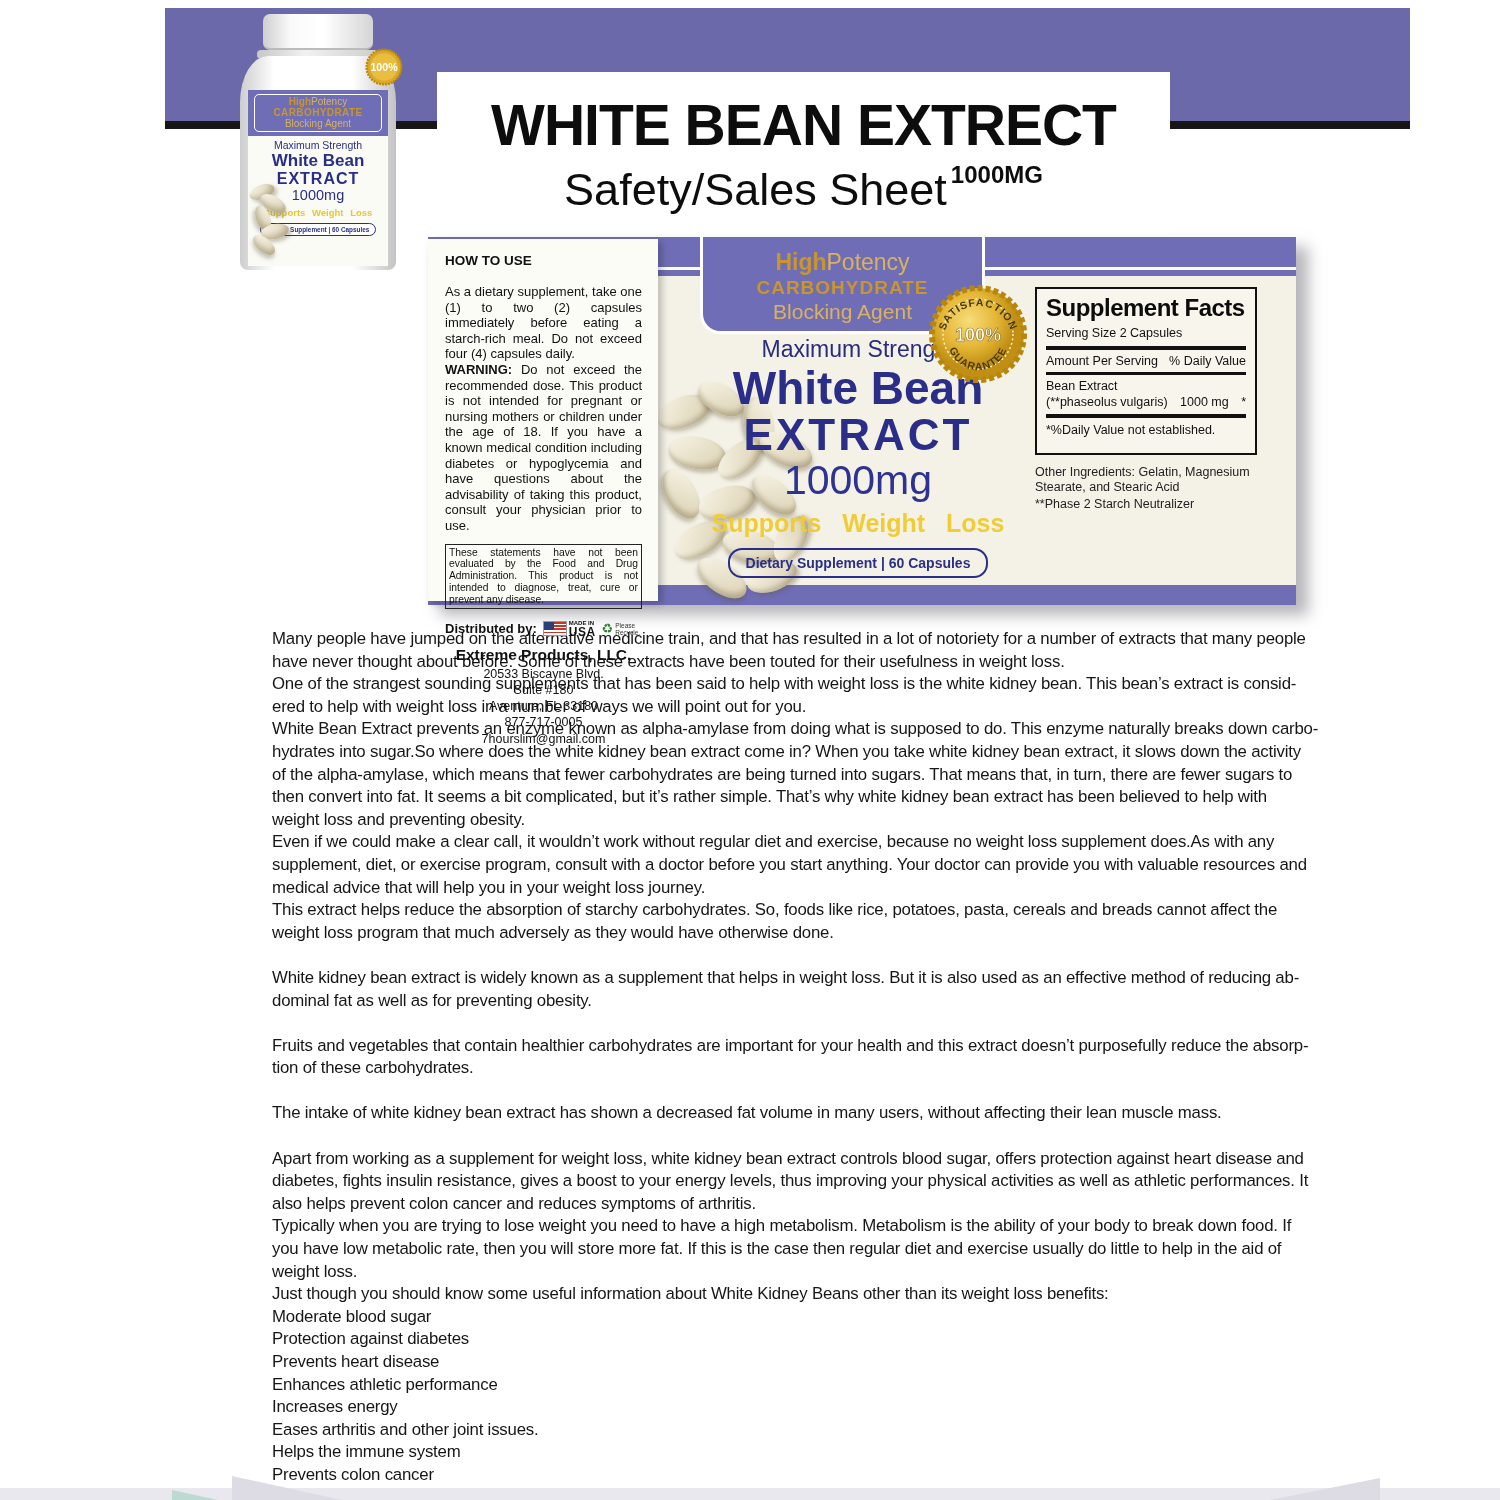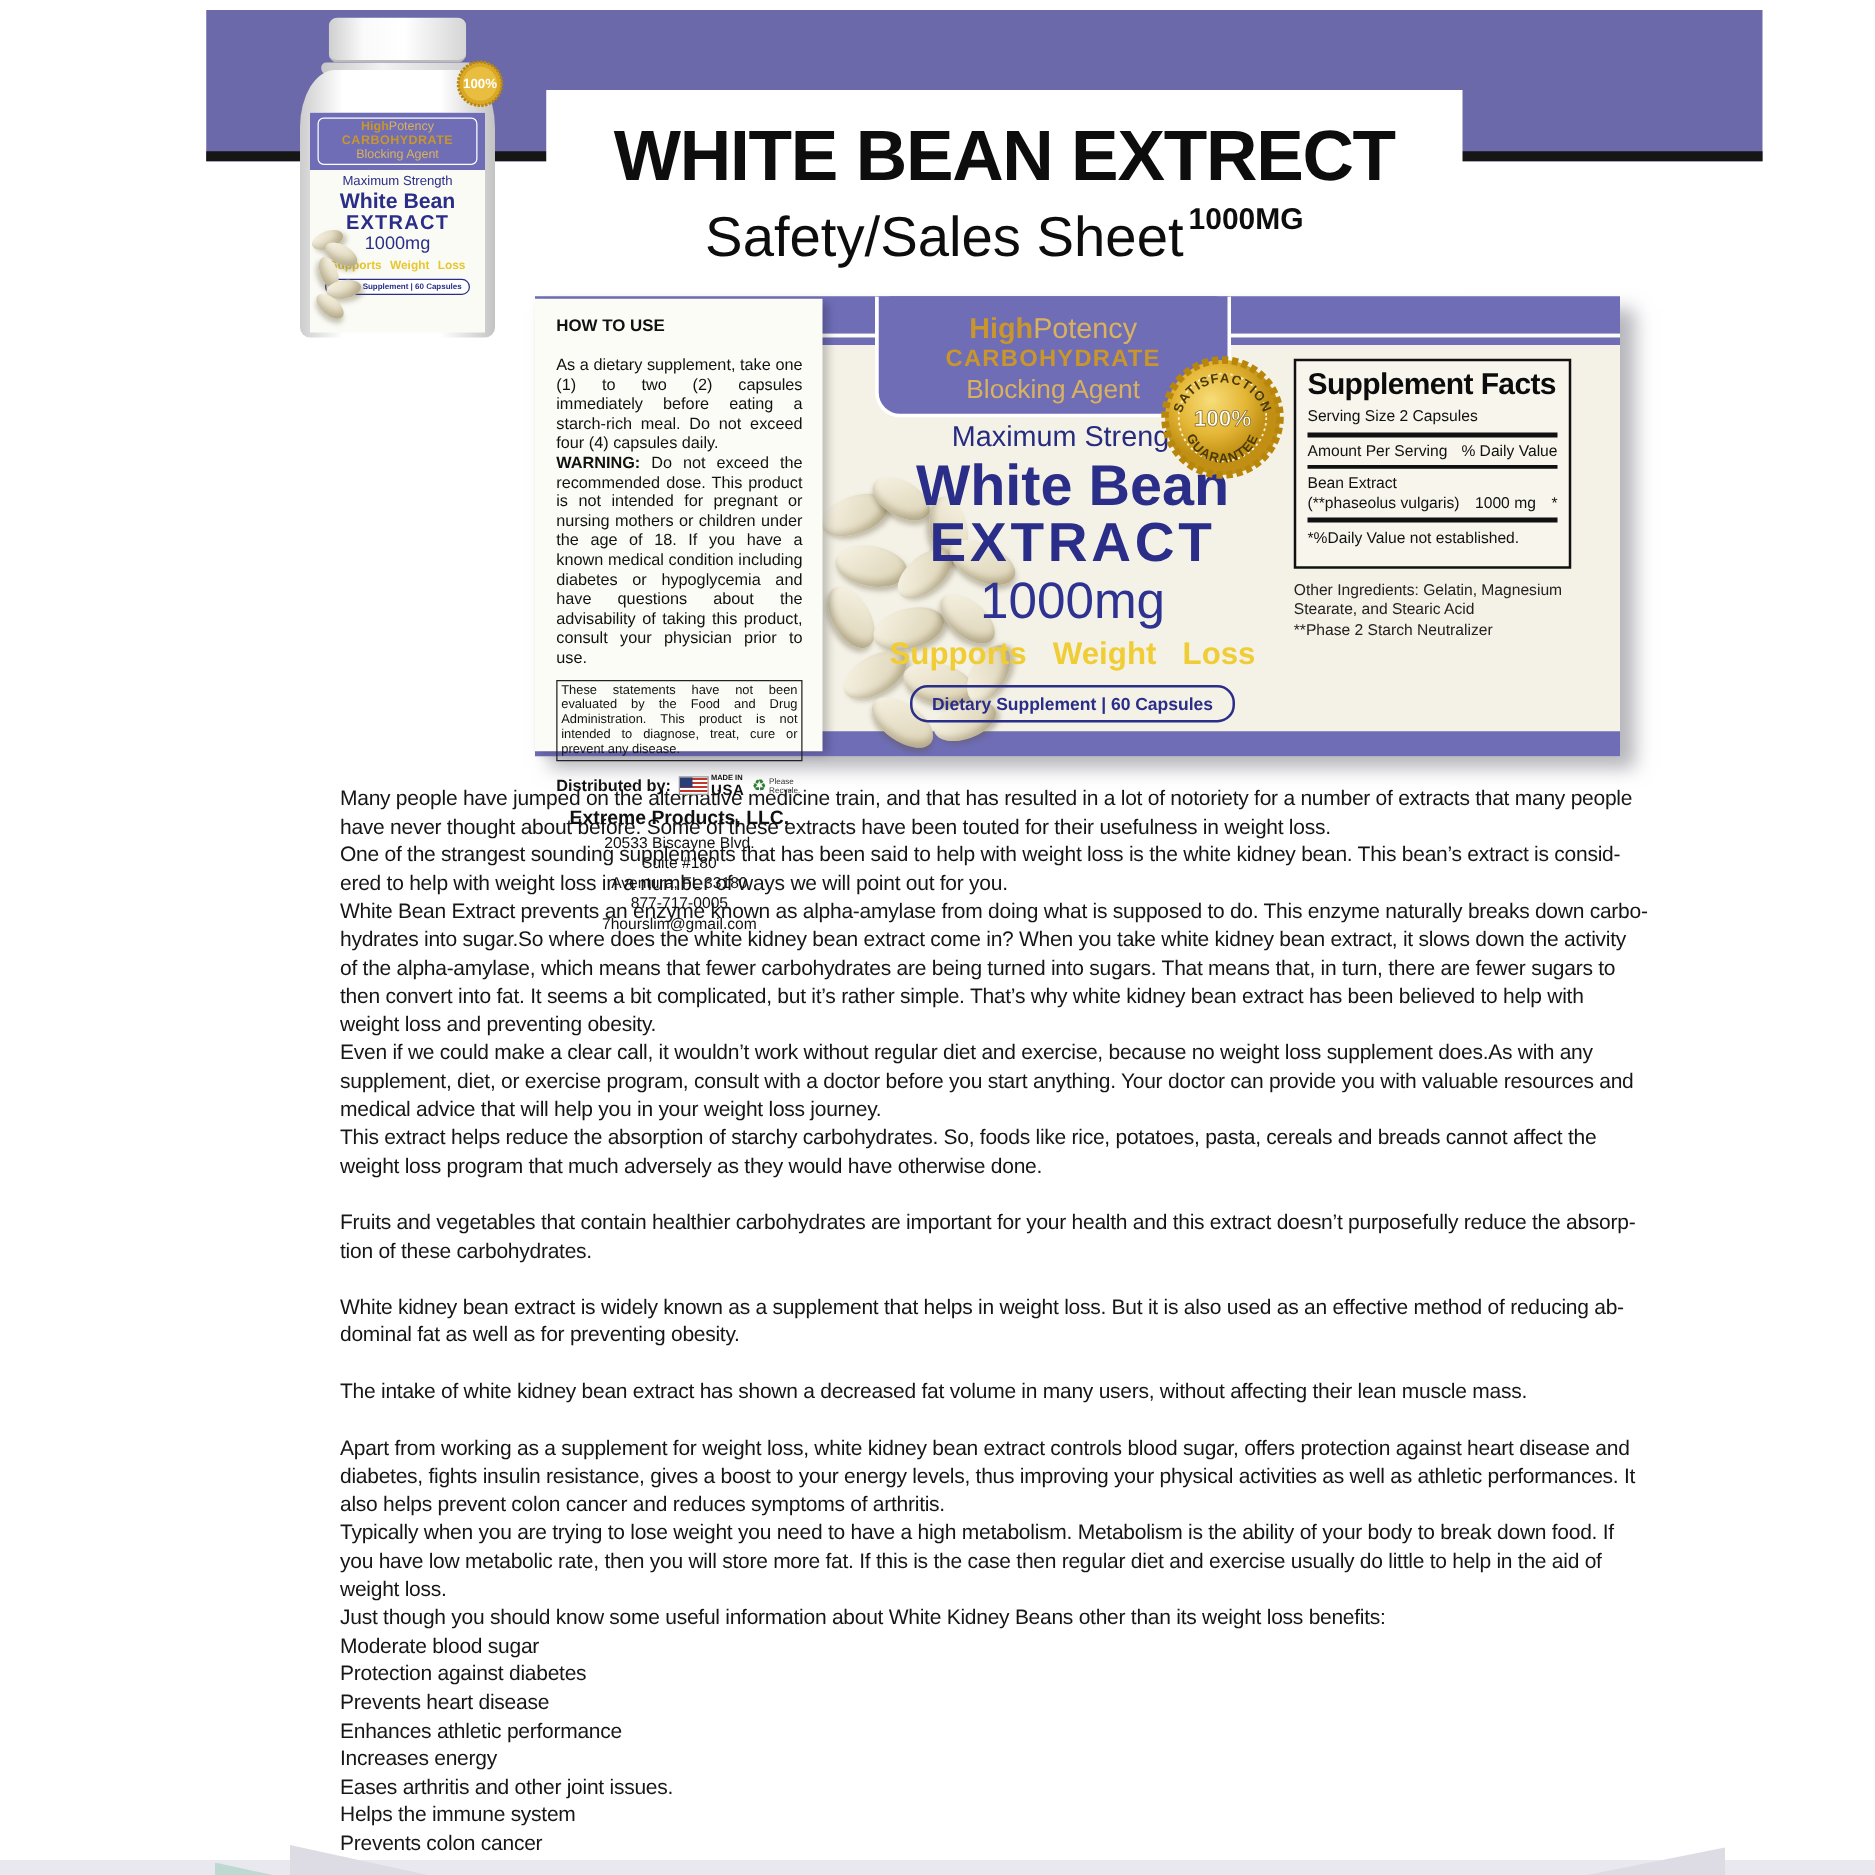--- a/index.html
+++ b/index.html
@@ -318,24 +318,24 @@
     <div class="para">White Bean Extract prevents an enzyme known as alpha-amylase from doing what is supposed to do. This enzyme naturally breaks down carbo-
 hydrates into sugar.So where does the white kidney bean extract come in? When you take white kidney bean extract, it slows down the activity
 of the alpha-amylase, which means that fewer carbohydrates are being turned into sugars. That means that, in turn, there are fewer sugars to
 then convert into fat. It seems a bit complicated, but it’s rather simple. That’s why white kidney bean extract has been believed to help with
 weight loss and preventing obesity.</div>
     <div class="para">Even if we could make a clear call, it wouldn’t work without regular diet and exercise, because no weight loss supplement does.As with any
 supplement, diet, or exercise program, consult with a doctor before you start anything. Your doctor can provide you with valuable resources and
 medical advice that will help you in your weight loss journey.</div>
     <div class="para">This extract helps reduce the absorption of starchy carbohydrates. So, foods like rice, potatoes, pasta, cereals and breads cannot affect the
 weight loss program that much adversely as they would have otherwise done.</div>
+    <div class="para gap">White kidney bean extract is widely known as a supplement that helps in weight loss. But it is also used as an effective method of reducing ab-
+dominal fat as well as for preventing obesity.</div>
     <div class="para gap">Fruits and vegetables that contain healthier carbohydrates are important for your health and this extract doesn’t purposefully reduce the absorp-
 tion of these carbohydrates.</div>
-    <div class="para gap">White kidney bean extract is widely known as a supplement that helps in weight loss. But it is also used as an effective method of reducing ab-
-dominal fat as well as for preventing obesity.</div>
     <div class="para gap">The intake of white kidney bean extract has shown a decreased fat volume in many users, without affecting their lean muscle mass.</div>
     <div class="para gap">Apart from working as a supplement for weight loss, white kidney bean extract controls blood sugar, offers protection against heart disease and
 diabetes, fights insulin resistance, gives a boost to your energy levels, thus improving your physical activities as well as athletic performances. It
 also helps prevent colon cancer and reduces symptoms of arthritis.</div>
     <div class="para">Typically when you are trying to lose weight you need to have a high metabolism. Metabolism is the ability of your body to break down food. If
 you have low metabolic rate, then you will store more fat. If this is the case then regular diet and exercise usually do little to help in the aid of
 weight loss.</div>
     <div class="para">Just though you should know some useful information about White Kidney Beans other than its weight loss benefits:</div>
     <ul class="benefits">
       <li>Moderate blood sugar</li>

